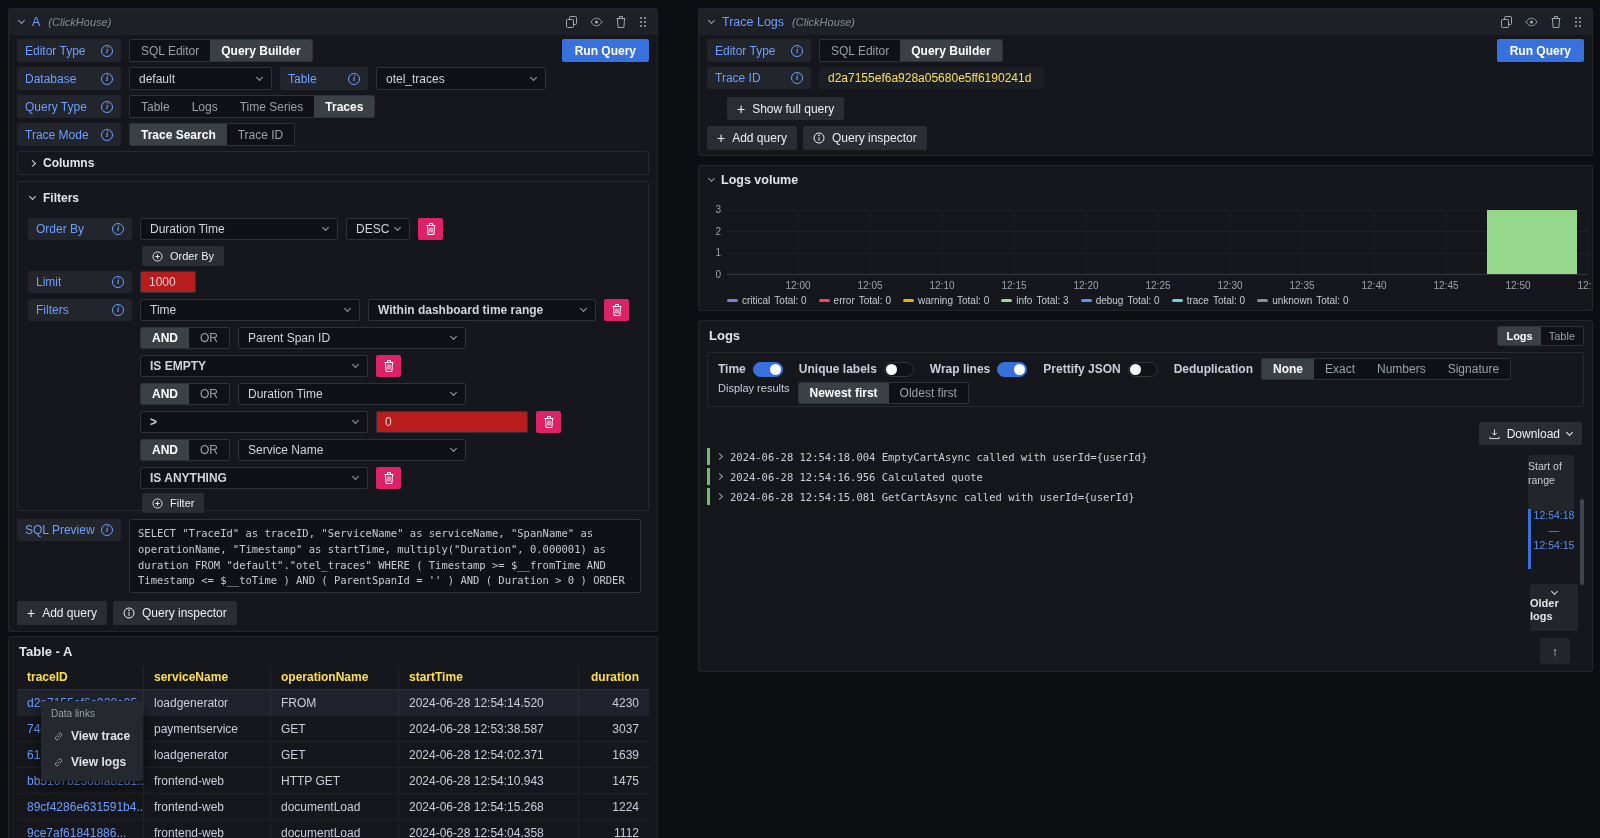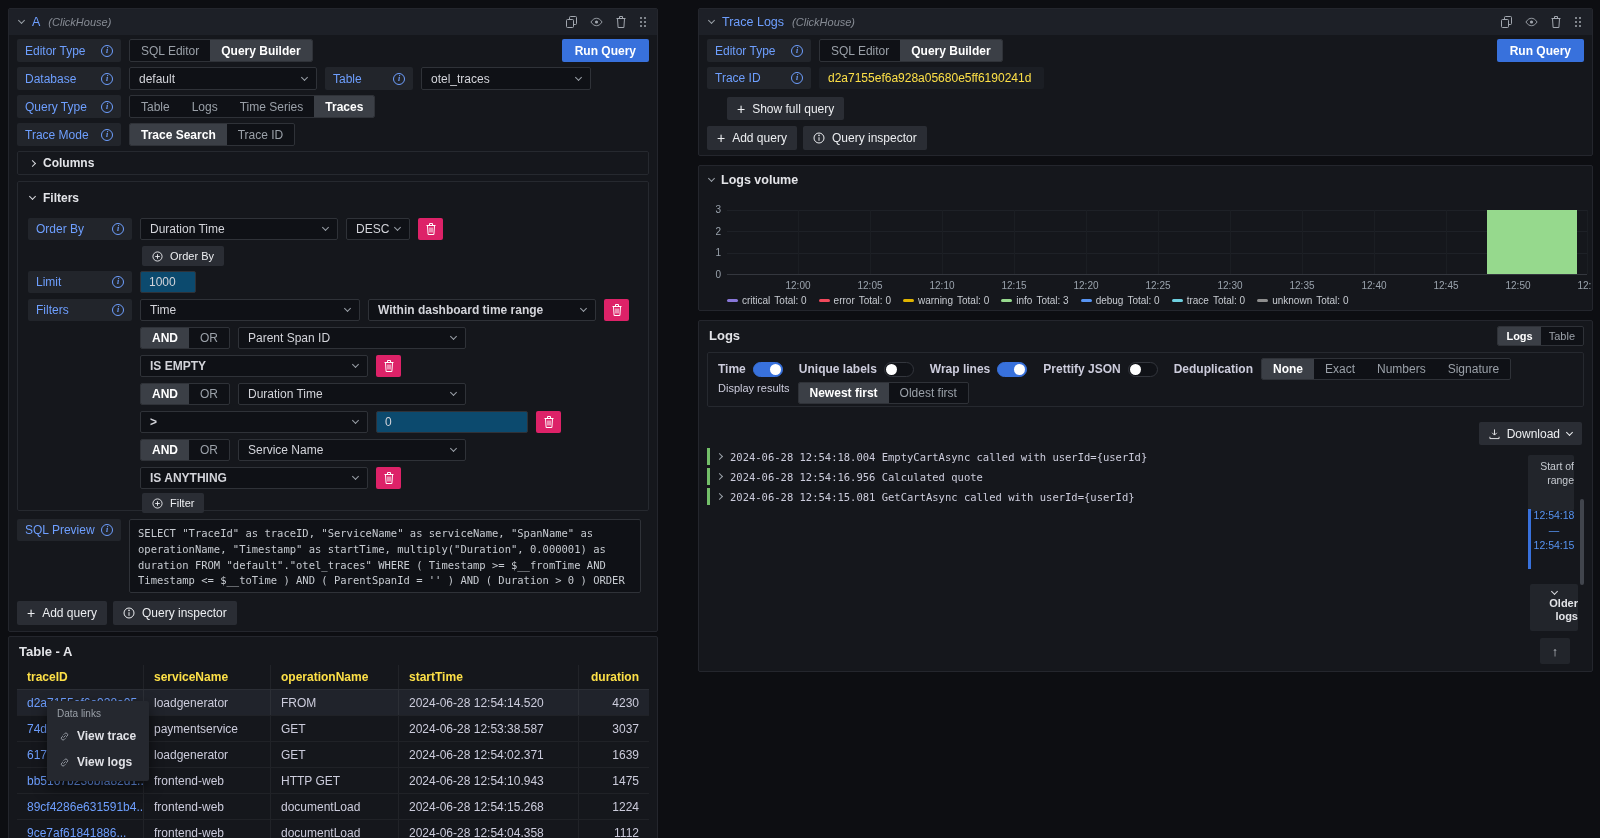--- a/index.html
+++ b/index.html
@@ -18,21 +18,21 @@
   .cv.right { transform:rotate(-45deg); }
   .cv.white { border-color:#d8d9dd; }
 
   .row { position:absolute; display:flex; gap:8px; height:23px; }
   .lbl { background:#22252b; color:#6e9fff; display:flex; align-items:center; justify-content:space-between; gap:6px; padding:0 8px; border-radius:2px; font-size:12px; flex:0 0 auto; }
   .info { width:12px; height:12px; min-width:12px; border:1px solid #6e9fff; border-radius:50%; font-size:8px; line-height:10px; text-align:center; color:#6e9fff; font-family:"Liberation Serif",serif; font-style:italic; font-weight:700; }
   .seg { display:flex; align-items:stretch; border:1px solid #2f3238; background:#0f1116; border-radius:2px; overflow:hidden; }
   .seg .opt { display:flex; align-items:center; padding:0 11px; color:#9aa0a8; font-size:12px; white-space:nowrap; }
   .seg .opt.active { background:#3b3f46; color:#fff; font-weight:700; }
   .dd { background:#0f1116; border:1px solid #2f3238; border-radius:2px; display:flex; align-items:center; justify-content:space-between; padding:0 9px; color:#d3d4da; font-size:12px; }
-  .input { background:#0c4a6e; border:1px solid #2f3238; border-radius:2px; color:#d3d4da; font-size:12px; padding:0 8px; font-family:"Liberation Sans",sans-serif; }
+  .input { background:#b91c1c; border:1px solid #2f3238; border-radius:2px; color:#d3d4da; font-size:12px; padding:0 8px; font-family:"Liberation Sans",sans-serif; }
   .btn-primary { background:#3871dc; color:#fff; border:none; border-radius:2px; font-weight:600; font-size:12px; display:flex; align-items:center; justify-content:center; padding:0 13px; }
   .btn-sec { background:#2a2d34; color:#eceef1; border:none; border-radius:2px; font-size:12px; font-weight:500; display:flex; align-items:center; gap:7px; padding:0 10px; }
   .trash-btn { background:#dd2268; border-radius:2px; width:25px; display:flex; align-items:center; justify-content:center; flex:0 0 auto; }
   .section-box { position:absolute; left:8px; right:8px; border:1px solid #26292f; border-radius:2px; }
   .sec-head { display:flex; align-items:center; gap:8px; padding:0 12px; font-weight:600; color:#e3e4e8; font-size:12px; }
 
   .mono { font-family:"DejaVu Sans Mono",monospace; }
 
   
   .tbl-head, .tbl-row { display:grid; grid-template-columns:127px 127px 128px 180px 1fr; }
@@ -58,21 +58,21 @@
   .ylab { position:absolute; left:6px; width:16px; text-align:right; font-size:10px; color:#9aa3ad; }
   .xlab { position:absolute; transform:translateX(-50%); font-size:10px; color:#9aa3ad; top:114px; white-space:nowrap; }
   .hgrid { position:absolute; left:0; right:0; height:1px; background:#1e2127; }
   .vgrid { position:absolute; top:0; bottom:0; width:1px; background:#1b1e23; }
   .legend { position:absolute; left:28px; top:129px; display:flex; gap:12px; align-items:center; font-size:10px; color:#c7cbd1; white-space:nowrap; }
   .leg-item { display:flex; align-items:center; gap:4px; }
   .leg-dash { width:11px; height:3px; border-radius:2px; }
 
   .logline { display:flex; align-items:center; height:19px; margin-bottom:1px; font-size:10.5px; color:#ccccdc; }
   .logline .bar { width:3px; align-self:stretch; background:#73bf69; margin:1px 7px 1px 0; }
-  .rail-box { position:absolute; background:#22252b; border-radius:2px; color:#c7cbd1; text-align:right; }
+  .rail-box { position:absolute; background:#22252b; border-radius:2px; color:#c7cbd1; text-align:left; }
 </style>
 </head>
 <body>
 
 <div class="panel" style="left:8px; top:8px; width:650px; height:624px;">
   <div class="phead">
     <span class="cv down"></span>
     <span class="ptitle">A</span>
     <span class="pds">(ClickHouse)</span>
     <span class="phead-icons">
@@ -118,21 +118,21 @@
       <div class="opt active">Query Builder</div>
     </div>
     <button class="btn-primary" style="margin-left:auto; height:23px;">Run Query</button>
   </div>
 
   <div class="row" style="left:8px; top:58px;">
     <div class="lbl" style="width:104px;">
       <span>Database</span>
         <span class="info">i</span>
     </div>
-    <div class="dd" style="width:188px;">
+    <div class="dd" style="width:143px;">
       <span>default</span>
         <span class="cv down"></span>
     </div>
     <div class="lbl" style="width:88px;">
       <span>Table</span>
         <span class="info">i</span>
     </div>
     <div class="dd" style="width:170px;">
       <span>otel_traces</span>
         <span class="cv down"></span>
@@ -382,21 +382,21 @@
     </div>
     <div class="tbl-row">
       <div class="tbl-cell trace-link">9ce7af61841886...</div>
       <div class="tbl-cell">frontend-web</div>
       <div class="tbl-cell">documentLoad</div>
       <div class="tbl-cell">2024-06-28 12:54:04.358</div>
       <div class="tbl-cell">1112</div>
     </div>
   </div>
 
-  <div class="menu" style="left:38px; top:64px; width:102px;">
+  <div class="menu" style="left:32px; top:64px; width:102px;">
     <div class="menu-title">Data links</div>
     <div class="menu-item">
       <svg width="11" height="11" viewBox="0 0 12 12">
           <path d="M4.8 7.2L7.2 4.8M4.4 5.2L3.1 6.5a1.9 1.9 0 0 0 2.7 2.7l1.3-1.3M7.6 6.8l1.3-1.3a1.9 1.9 0 0 0-2.7-2.7L4.9 4.1" stroke="#9aa0a8" fill="none"></path>
         </svg>
       <span>View trace</span>
     </div>
     <div class="menu-item">
       <svg width="11" height="11" viewBox="0 0 12 12">
           <path d="M4.8 7.2L7.2 4.8M4.4 5.2L3.1 6.5a1.9 1.9 0 0 0 2.7 2.7l1.3-1.3M7.6 6.8l1.3-1.3a1.9 1.9 0 0 0-2.7-2.7L4.9 4.1" stroke="#9aa0a8" fill="none"></path>

